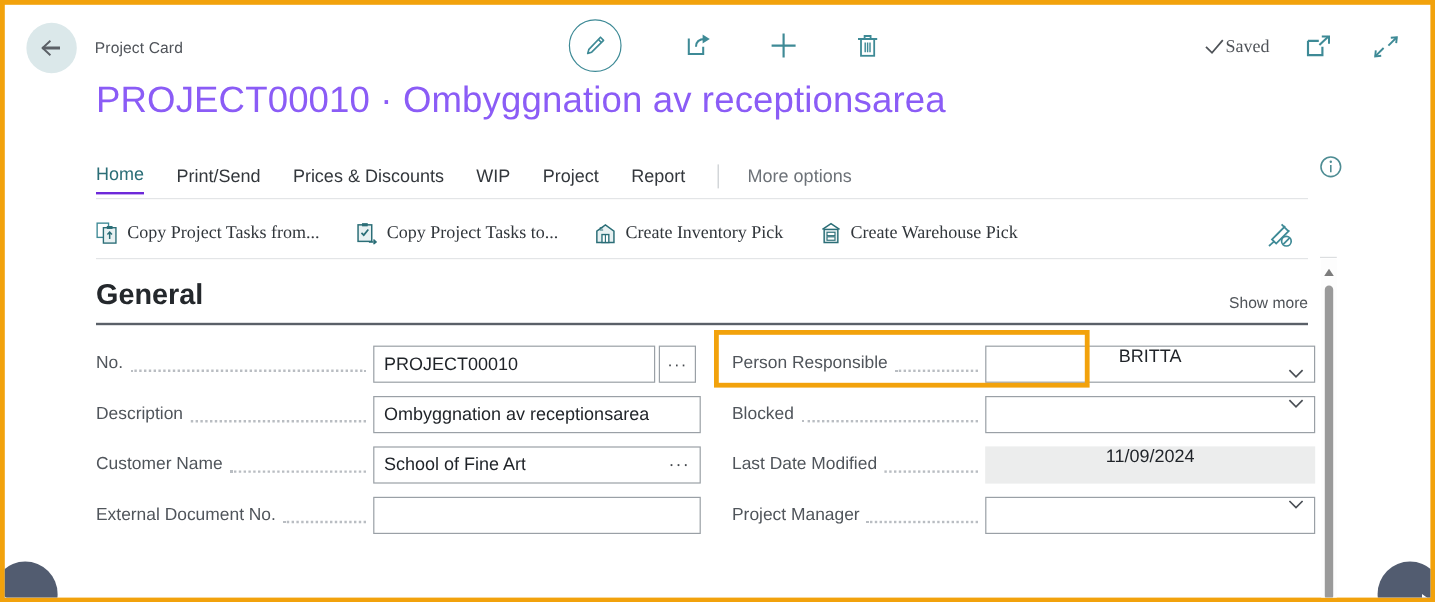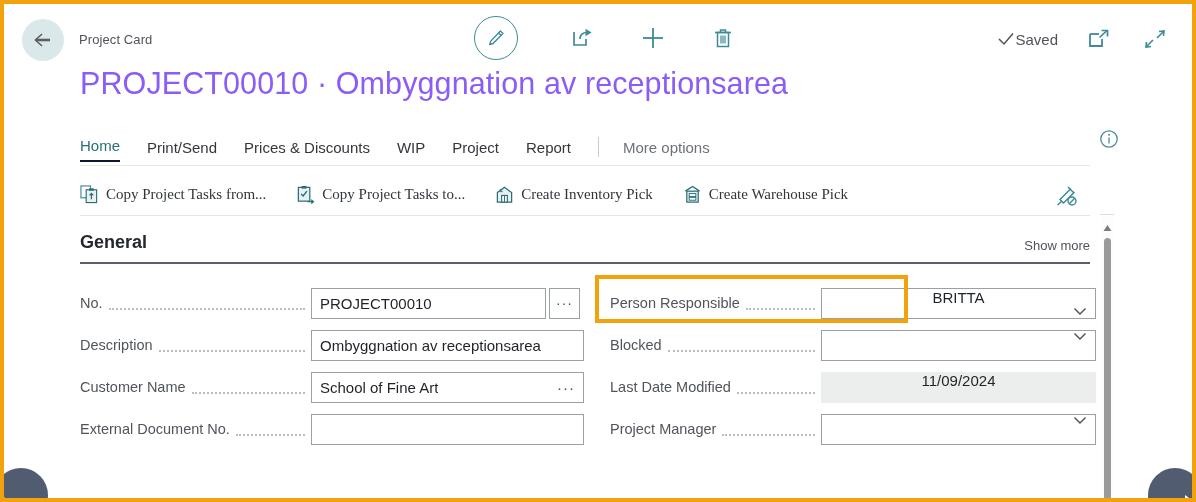--- a/index.html
+++ b/index.html
@@ -43,42 +43,42 @@
     border: 1.6px solid #3e8a96;
     display: flex; align-items: center; justify-content: center;
     cursor: pointer; margin-right: 10px;
   }
   .right-icons {
     position: absolute; right: 22px; top: 20px;
     display: flex; align-items: center; gap: 26px;
   }
   .saved {
     display: flex; align-items: center; 
-    font-size: 15px; color: #4f5358;
+    font-size: 15px; color: #4f5358; font-family: Liberation Serif, serif;
   }
   
   .page-title {
     position: absolute; left: 76px; top: 62px;
     font-size: 30.5px; font-weight: 400; color: #8b5cf6;
     letter-spacing: .1px; white-space: nowrap;
   }
   
   .tabs-wrap {
     position: absolute; left: 76px; top: 128px; right: 0;
   }
   .tabs {
     display: flex; align-items: flex-end; gap: 0;
     height: 30px;
   }
   .tab {
     font-size: 15px; color: #33373c; padding: 0 0 6px 0;
     margin-right: 27px; cursor: pointer; white-space: nowrap;
   }
   .tab.active {
-    color: #2b6e77; border-bottom: 2px solid #0f172a; font-weight: 400;
+    color: #2b6e77; border-bottom: 2px solid #6d28d9; font-weight: 400;
   }
   .tab-sep {
     width: 1px; height: 20px; background: #c9ccd0;
     margin: 0 24px 5px 0;
   }
   .tab.more { color: #6d7278; }
   .tabrule {
     position: absolute; left: 76px; top: 161px; width: 1010px; height: 1px;
     background: #e3e5e7;
   }
@@ -101,21 +101,21 @@
   }
   .pin-ico { position: absolute; right: 12px; top: 10px; cursor: pointer; }
   
   .section {
     position: absolute; left: 76px; top: 228px; width: 1010px;
   }
   .section-head {
     display: flex; align-items: flex-end; justify-content: space-between;
     padding-bottom: 9px;
   }
-  .section-title { font-size: 18px; font-weight: bold; color: #24282c; }
+  .section-title { font-size: 24px; font-weight: bold; color: #24282c; }
   .show-more { font-size: 13px; color: #4f5358; cursor: pointer; }
   .section-rule { height: 2px; background: #5a6068; width: 1010px; }
   
   .form {
     position: absolute; left: 76px; top: 278px; width: 1016px;
     display: flex;
   }
   .col { width: 508px; position: relative; }
   .col.right { padding-left: 22px; }
   .row {

